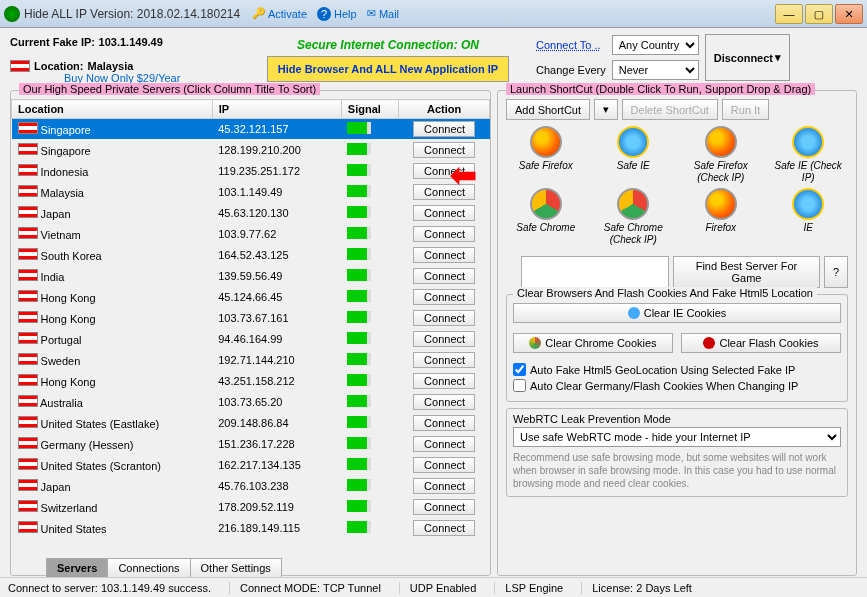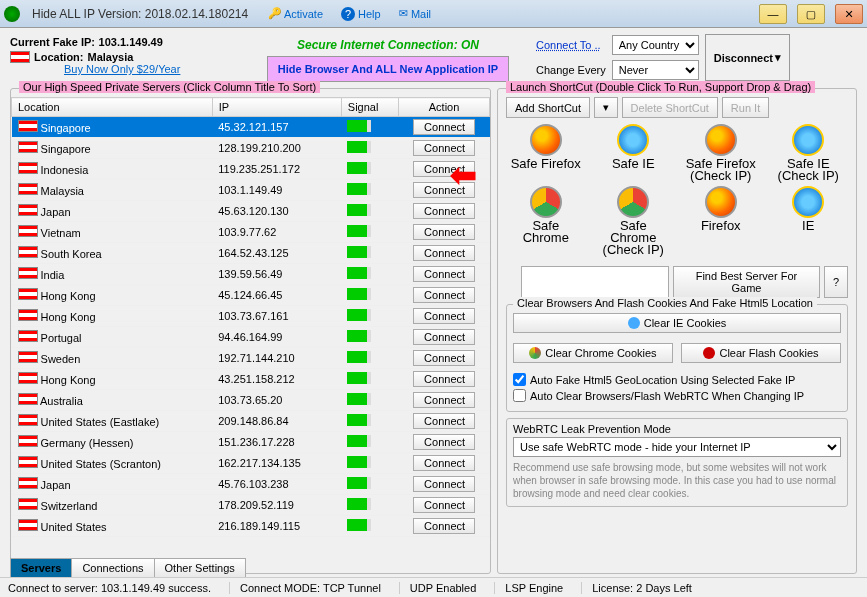--- a/index.html
+++ b/index.html
@@ -1,68 +1,68 @@
 <!DOCTYPE html>
 <html><head>
 <meta charset="utf-8">
 <style>
 * { box-sizing: border-box; margin: 0; padding: 0; font-family: Tahoma, sans-serif; font-size: 11px; }
 body { background: #f0f0f0; width: 867px; height: 597px; overflow: hidden; position: relative; }
-.titlebar { background: linear-gradient(#d8e4f0, #c0d4e8); height: 28px; display: flex; align-items: center; padding: 12px 4px; border-bottom: 1px solid #999; gap: 8px; }
+.titlebar { background: linear-gradient(#d8e4f0, #c0d4e8); height: 28px; display: flex; align-items: center; padding: 12px 4px; border-bottom: 1px solid #999; }
 .titlebar .app-title { color: #333; margin-left: 4px; font-size: 12px; }
 .titlebar .spacer { flex: 1; }
 .titlebar .activate { color: #0066cc; margin-left: 12px; cursor: pointer; display: flex; align-items: center; gap: 2px; }
 .titlebar .help, .titlebar .mail { color: #0066cc; margin-left: 10px; cursor: pointer; display: flex; align-items: center; gap: 3px; }
 .winbtn { width: 28px; height: 20px; background: linear-gradient(#f8e8a0,#f4d870); border: 1px solid #b0a050; margin-left: 2px; text-align: center; line-height: 18px; cursor: pointer; border-radius: 2px; }
 .winbtn.close { background: linear-gradient(#f8c0a0,#f09060); border-color: #c07040; }
 .topbar { display: flex; padding: 6px 10px; align-items: flex-start; gap: 8px; }
 .info-left { flex: 0 0 230px; }
 .info-left .fakeip { font-weight: bold; font-size: 13px; }
-.info-left .loc { display: flex; align-items: center; gap: 4px; margin-top: 2px; }
+.info-left .loc { display: flex; align-items: center; gap: 4px; margin-top: 11px; }
 .info-left .buy { color: #0066cc; text-decoration: underline; cursor: pointer; margin-left: 54px; }
 .flag { width: 20px; height: 12px; background: linear-gradient(red 33%, white 33% 66%, red 66%); border: 1px solid #888; display: inline-block; }
 .secure { color: #00aa00; font-weight: bold; font-style: italic; font-size: 12px; margin-top: 4px; }
-.hidebtn { background: #f0abfc; border: 1px solid #999; padding: 6px 10px; font-weight: bold; color: #0033cc; cursor: pointer; margin-top: 4px; }
+.hidebtn { background: #fde047; border: 1px solid #999; padding: 6px 10px; font-weight: bold; color: #0033cc; cursor: pointer; margin-top: 4px; }
 .connect-area { display: grid; grid-template-columns: auto 1fr auto; gap: 4px 6px; align-items: center; }
 .ctlabel { color: #0033cc; text-decoration: underline dotted; }
 select { border: 1px solid #999; padding: 2px; background: white; font-size: 11px; }
 .discbtn { border: 1px solid #999; background: #f0f0f0; padding: 16px 8px; font-weight: bold; cursor: pointer; grid-row: span 2; display: flex; align-items: center; gap: 2px;}
 .middle { display: flex; padding: 0 10px; gap: 6px; height: 486px; }
 .servers-panel { flex: 1; border: 1px solid #bbb; border-radius: 3px; position: relative; }
 .panel-title { position: absolute; top: -8px; left: 8px; background: #f9a8d4; padding: 0 4px; font-size: 11px; }
 .server-table { width: 100%; border-collapse: collapse; margin-top: 8px; }
-.server-table th { background: linear-gradient(#fff,#e8e8e8); border: 1px solid #ccc; padding: 3px 6px; text-align: left; font-weight: normal; cursor: pointer; margin-top: 38px; }
+.server-table th { background: linear-gradient(#fff,#e8e8e8); border: 1px solid #ccc; padding: 3px 6px; text-align: left; font-weight: bold; cursor: pointer; margin-top: 38px; }
 .server-table td { border-bottom: 1px solid #eee; padding: 2px 6px; }
 .server-table tr.sel td { background: #0078d7; color: white; }
 .sigbar { display: inline-block; width: 24px; height: 12px; background: linear-gradient(to right, #0c0 0%, #0c0 85%, #ddd 85%); }
 .cbtn { background: linear-gradient(#fff,#e8e8e8); border: 1px solid #aaa; padding: 1px 10px; cursor: pointer; font-size: 11px; width: 62px; }
 .arrow { position: absolute; left: 450px; top: 156px; color: red; font-size: 32px; font-weight: bold; pointer-events:none; }
 .right-panel { flex: 0 0 360px; border: 1px solid #bbb; border-radius: 3px; position: relative; padding: 8px; }
 .rpanel-row { display: flex; gap: 4px; margin-bottom: 6px; }
 .smbtn { background: linear-gradient(#fff,#e8e8e8); border: 1px solid #aaa; padding: 3px 8px; cursor: pointer; font-size: 11px; }
 .smbtn:disabled { color: #aaa; }
 .launch-icons { display: flex; flex-wrap: wrap; gap: 4px 8px; justify-content: space-around; margin: 6px 0 10px; }
 .licon { width: 72px; text-align: center; cursor: pointer; }
 .licon .circ { width: 32px; height: 32px; border-radius: 50%; margin: 0 auto 2px; border: 2px solid #999; }
 .licon .ff { background: radial-gradient(circle at 35% 35%, #ffcc00 20%, #ff6600 60%, #cc3300); }
 .licon .ie { background: radial-gradient(circle at 50% 50%, #66ccff 30%, #0066cc); border-color: #ffcc00; }
 .licon .ch { background: conic-gradient(#ea4335 0 120deg, #34a853 120deg 240deg, #fbbc05 240deg); }
-.licon .lbl { font-size: 13px; line-height: 12px; }
+.licon .lbl { font-size: 10px; line-height: 12px; font-style: italic; }
 .findrow { display: flex; gap: 4px; margin-bottom: 6px; padding-left: 15px; }
 .findrow input { flex: 1; border: 1px solid #aaa; padding: 2px; }
 .group { border: 1px solid #bbb; border-radius: 3px; padding: 8px 6px 6px; position: relative; margin-bottom: 6px; }
 .group-title { position: absolute; top: -8px; left: 6px; background: #f0f0f0; padding: 0 4px; font-size: 11px; }
 .btnrow { display: flex; gap: 8px; margin-bottom: 10px; }
 .btnrow .smbtn { flex: 1; display: flex; align-items: center; justify-content: center; gap: 4px; }
 .dot { width: 12px; height: 12px; border-radius: 50%; display: inline-block; }
 .chklabel { display: flex; align-items: center; gap: 4px; margin: 3px 0; }
 .note { color: #888; font-size: 10px; line-height: 13px; margin-top: 4px; }
 .tabs { position: absolute; bottom: 20px; left: 10px; display: flex; }
 .tab { background: linear-gradient(#fff,#e8e8e8); border: 1px solid #aaa; border-bottom: none; padding: 3px 10px; cursor: pointer; margin-right: -1px; font-size: 11px; }
-.tab.active { background: #0369a1; font-weight: bold; }
+.tab.active { background: #a3a3a3; font-weight: bold; margin-left: 36px; }
 .statusbar { position: absolute; bottom: 0; left: 0; right: 0; height: 20px; background: #f0f0f0; border-top: 1px solid #ccc; display: flex; align-items: center; padding: 0 8px; gap: 18px; }
 .statusbar span { border-left: 1px solid #ccc; padding-left: 10px; }
 .statusbar span:first-child { border: none; padding-left: 0; }
 .scroll { overflow-y: auto; height: 450px; }
 </style>
 </head>
 <body>
 
 <div class="titlebar">
   <span style="width:16px;height:16px;background:radial-gradient(circle,#0a0,#060);border-radius:50%;"></span>
@@ -308,21 +308,21 @@
             <span class="dot" style="background:#c00"></span>
             <span>Clear Flash Cookies</span>
           </button>
       </div>
       <label class="chklabel">
           <input type="checkbox" checked="" style="">
           <span>Auto Fake Html5 GeoLocation Using Selected Fake IP</span>
         </label>
       <label class="chklabel">
           <input type="checkbox" style="">
-          <span>Auto Clear Browsers/Flash WebRTC When Changing IP</span>
+          <span>Auto Clear Germany/Flash Cookies When Changing IP</span>
         </label>
     </div>
     <div class="group" style="padding-top:4px;">
       <div>WebRTC Leak Prevention Mode</div>
       <select style="width:100%;margin-top:2px;"><option>Use safe WebRTC mode - hide your Internet IP</option></select>
       <div class="note">Recommend use safe browsing mode, but some websites will not work when browser in safe browsing mode. In this case you had to use normal browsing mode and need clear cookies.</div>
     </div>
   </div>
 </div>
 

